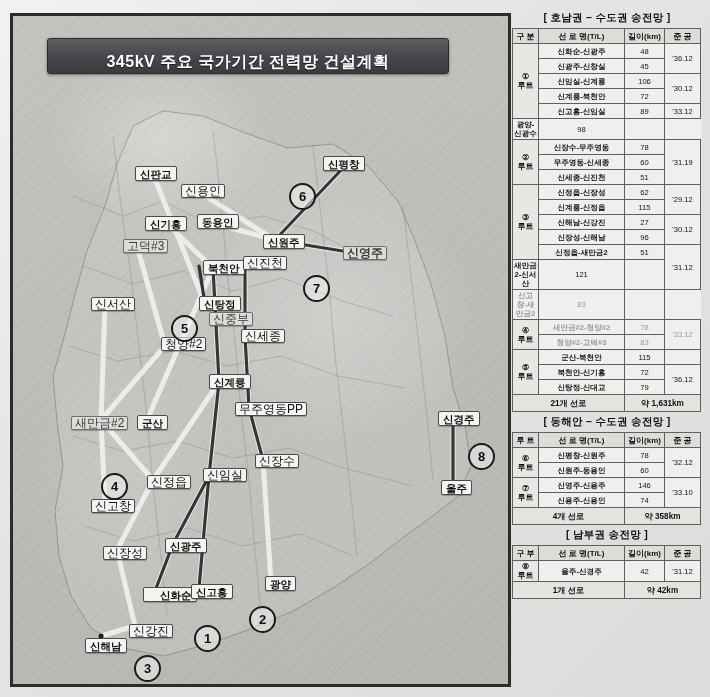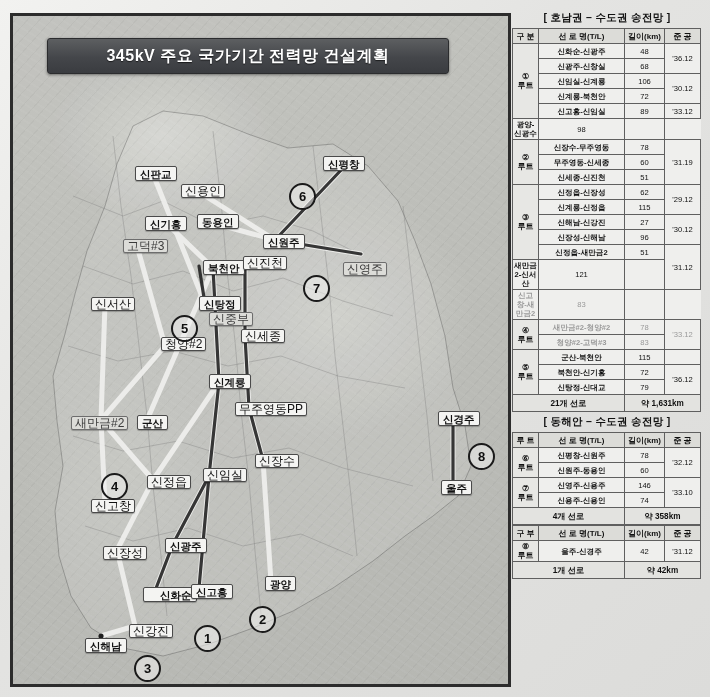--- a/index.html
+++ b/index.html
@@ -36,21 +36,21 @@
     background-image:
       repeating-linear-gradient(32deg, rgba(255,255,255,0.045) 0 2px, rgba(0,0,0,0) 2px 7px),
       repeating-linear-gradient(-48deg, rgba(0,0,0,0.035) 0 1px, rgba(0,0,0,0) 1px 9px);
     opacity:.85;
   }
   #titleBar{
     position:absolute;left:34px;top:22px;width:400px;height:34px;
     background:linear-gradient(180deg,#5d5f61 0%,#44464a 55%,#3a3c40 100%);
     border:1px solid #2b2c2e;
     border-radius:3px;
-    display:flex;align-items:center;justify-content:center;
+    display:flex;align-items:flex-end;justify-content:center;
     box-shadow:0 1px 3px rgba(0,0,0,.45);
   }
   #titleBar span{
     color:#fff;font-size:16px;font-weight:bold;letter-spacing:.5px;
     text-shadow:0 1px 1px rgba(0,0,0,.6);
   }
   svg#mapSvg{position:absolute;left:0;top:0;}
   .lbl{
     position:absolute;
     background:#f4f4f2;
@@ -198,21 +198,21 @@
     </div>
 
     <div id="labelLayer">
         <div class="lbl bold" style="left: 122px; top: 150px;">신판교</div>
         <div class="lbl" style="left: 168px; top: 168px;">신용인</div>
         <div class="lbl bold" style="left: 132px; top: 200px;">신기흥</div>
         <div class="lbl bold" style="left: 184px; top: 198px;">동용인</div>
         <div class="lbl dim" style="left: 110px; top: 223px;">고덕#3</div>
         <div class="lbl bold" style="left: 310px; top: 140px;">신평창</div>
         <div class="lbl bold" style="left: 250px; top: 218px;">신원주</div>
-        <div class="lbl dim" style="left: 330px; top: 246px;">신영주</div>
+        <div class="lbl dim" style="left: 330px; top: 230px; font-weight: bold;">신영주</div>
         <div class="lbl bold" style="left: 190px; top: 244px;">북천안</div>
         <div class="lbl" style="left: 230px; top: 240px;">신진천</div>
         <div class="lbl" style="left: 78px; top: 281px;">신서산</div>
         <div class="lbl bold" style="left: 186px; top: 280px;">신탕정</div>
         <div class="lbl dim" style="left: 196px; top: 296px;">신중부</div>
         <div class="lbl" style="left: 148px; top: 321px;">청양#2</div>
         <div class="lbl" style="left: 228px; top: 313px;">신세종</div>
         <div class="lbl bold" style="left: 196px; top: 358px;">신계룡</div>
         <div class="lbl dim" style="left: 58px; top: 400px;">새만금#2</div>
         <div class="lbl bold" style="left: 124px; top: 399px;">군산</div>
@@ -262,21 +262,21 @@
         </thead>
         <tbody>
           <tr>
             <td class="route" rowspan="5">①<br>루트</td>
             <td class="nm">신화순-신광주</td>
             <td class="">48</td>
             <td class="" rowspan="2">'36.12</td>
           </tr>
           <tr>
             <td class="nm">신광주-신창실</td>
-            <td class="">68</td>
+            <td class="">45</td>
             <td></td>
           </tr>
           <tr>
             <td class="nm">신임실-신계룡</td>
             <td class="">106</td>
             <td class="" rowspan="2">'30.12</td>
           </tr>
           <tr>
             <td class="nm">신계룡-북천안</td>
             <td class="">72</td>
@@ -415,20 +415,21 @@
             <td class="nm">신용주-신용인</td>
             <td class="">74</td>
             <td></td>
           </tr>
           <tr class="sum">
             <td colspan="2">4개 선로</td>
             <td colspan="2">약 358km</td>
           </tr>
         </tbody>
       </table>
+      <div class="tblTitle">[ 남부권 송전망 ]</div>
       <table>
         <colgroup>
           <col class="colA">
           <col class="colB">
           <col class="colC">
           <col class="colD">
         </colgroup>
         <thead>
           <tr>
             <th>구 부</th>

